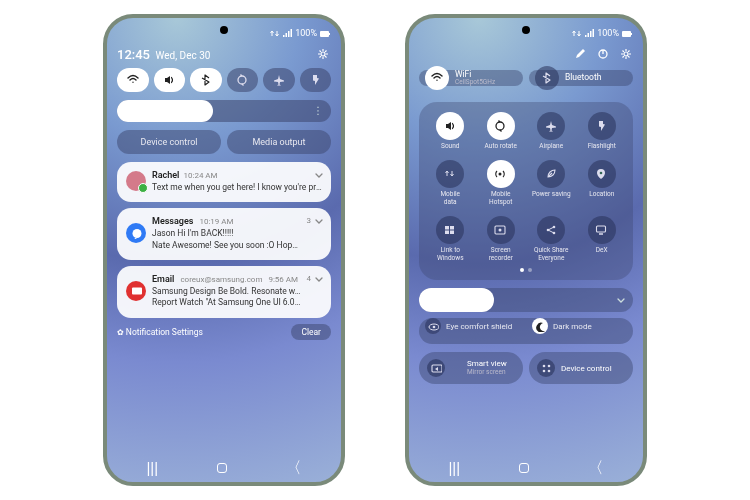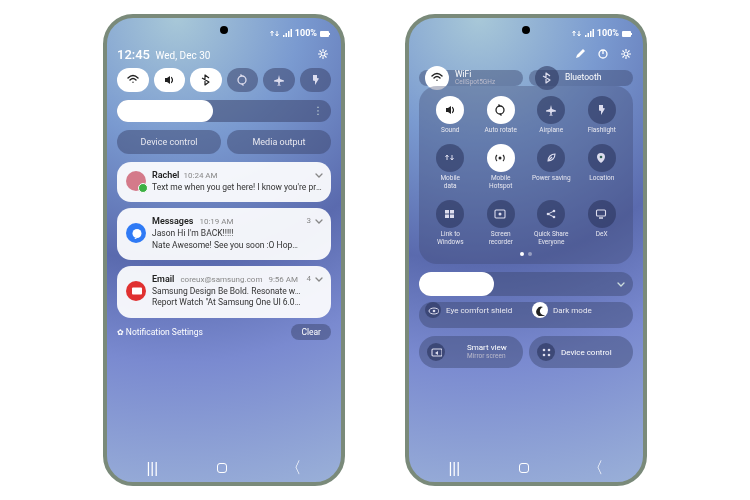--- a/index.html
+++ b/index.html
@@ -4,21 +4,21 @@
 <style>
   * { box-sizing: border-box; margin: 0; padding: 0; font-family: -apple-system, BlinkMacSystemFont, "Segoe UI", Roboto, sans-serif; }
   body { background: #fff; width: 750px; height: 500px; display: flex; justify-content: center; align-items: center; gap: 60px; }
   .phone {
     width: 242px; height: 472px; border-radius: 30px; border: 4px solid #7a8a7a;
     position: relative; overflow: hidden;
     background: radial-gradient(circle at 30% 0%, #a8c8d8 0%, #7a9ad0 25%, #5a6aae 50%, #7a8ad0 70%, #9ab0d8 100%);
   }
   .notch { position: absolute; top: 8px; left: 50%; transform: translateX(-50%); width: 8px; height: 8px; background: #000; border-radius: 50%; z-index: 100; }
   .screen { position: absolute; inset: 0; padding: 6px 10px 0 10px; display: flex; flex-direction: column; }
-  .statusbar { display: flex; justify-content: flex-end; align-items: center; gap: 3px; height: 18px; color: #fff; font-size: 9px; font-weight: 700; }
+  .statusbar { display: flex; justify-content: flex-end; align-items: center; gap: 3px; height: 18px; color: #fff; font-size: 9px; font-weight: 400; }
   .sb-right { display: flex; align-items: center; gap: 2px; }
   svg { display: block; }
 
   
   .top-row-l { display: flex; justify-content: space-between; align-items: center; margin-top: 4px; }
   .datetime { color: #fff; font-size: 10px; }
   .gear-btn { width: 16px; height: 16px; display:flex;align-items:center;justify-content:center; }
   .qs-row { display: flex; gap: 5px; margin-top: 6px; }
   .qs-chip { flex:1; height: 24px; border-radius: 12px; display:flex;align-items:center;justify-content:center; }
   .qs-on { background: #fff; color:#222; }
@@ -46,21 +46,21 @@
   .navbar { margin-top:auto; height:28px; display:flex; justify-content:space-around; align-items:center; color:#fff; }
 
   
   .top-row-r { display:flex; justify-content:flex-end; gap:10px; margin-top:4px; height:16px; align-items:center; }
   .big-tiles { display:flex; gap:6px; margin-top:8px; }
   .big-tile { flex:1; height:16px; border-radius:17px; background:rgba(60,70,110,.45); display:flex; align-items:center; padding:0 6px; gap:6px; }
   .big-tile .circ { width:24px;height:24px;border-radius:50%; display:flex;align-items:center;justify-content:center; flex:none;}
   .big-tile .lbls { display:flex; flex-direction:column; line-height:1.1; }
   .big-tile .t { color:#fff; font-size:8.5px; }
   .big-tile .s { color:#bbc; font-size:6.5px; }
-  .grid-panel { margin-top:0; background:rgba(60,70,110,.35); border-radius:18px; padding:10px 6px 8px 6px; }
+  .grid-panel { margin-top:16px; background:rgba(60,70,110,.35); border-radius:18px; padding:10px 6px 8px 6px; }
   .grid { display:grid; grid-template-columns:repeat(4,1fr); row-gap:10px; }
   .gi { display:flex; flex-direction:column; align-items:center; gap:3px; }
   .gi .circ { width:28px;height:28px;border-radius:50%; display:flex;align-items:center;justify-content:center; }
   .gi .lbl { color:#e8e8f0; font-size:6.5px; text-align:center; line-height:1.15; white-space:pre-line; }
   .on { background:#fff; color:#222; }
   .off { background:rgba(40,50,90,.55); color:#dde; }
   .dots { display:flex; justify-content:center; gap:4px; margin-top:6px; }
   .dots span { width:4px;height:4px; border-radius:50%; background:rgba(255,255,255,.4); }
   .dots span.active { background:#fff; }
   .slider2 { margin-top:8px; height:24px; border-radius:12px; background:rgba(60,70,110,.45); position:relative; }

